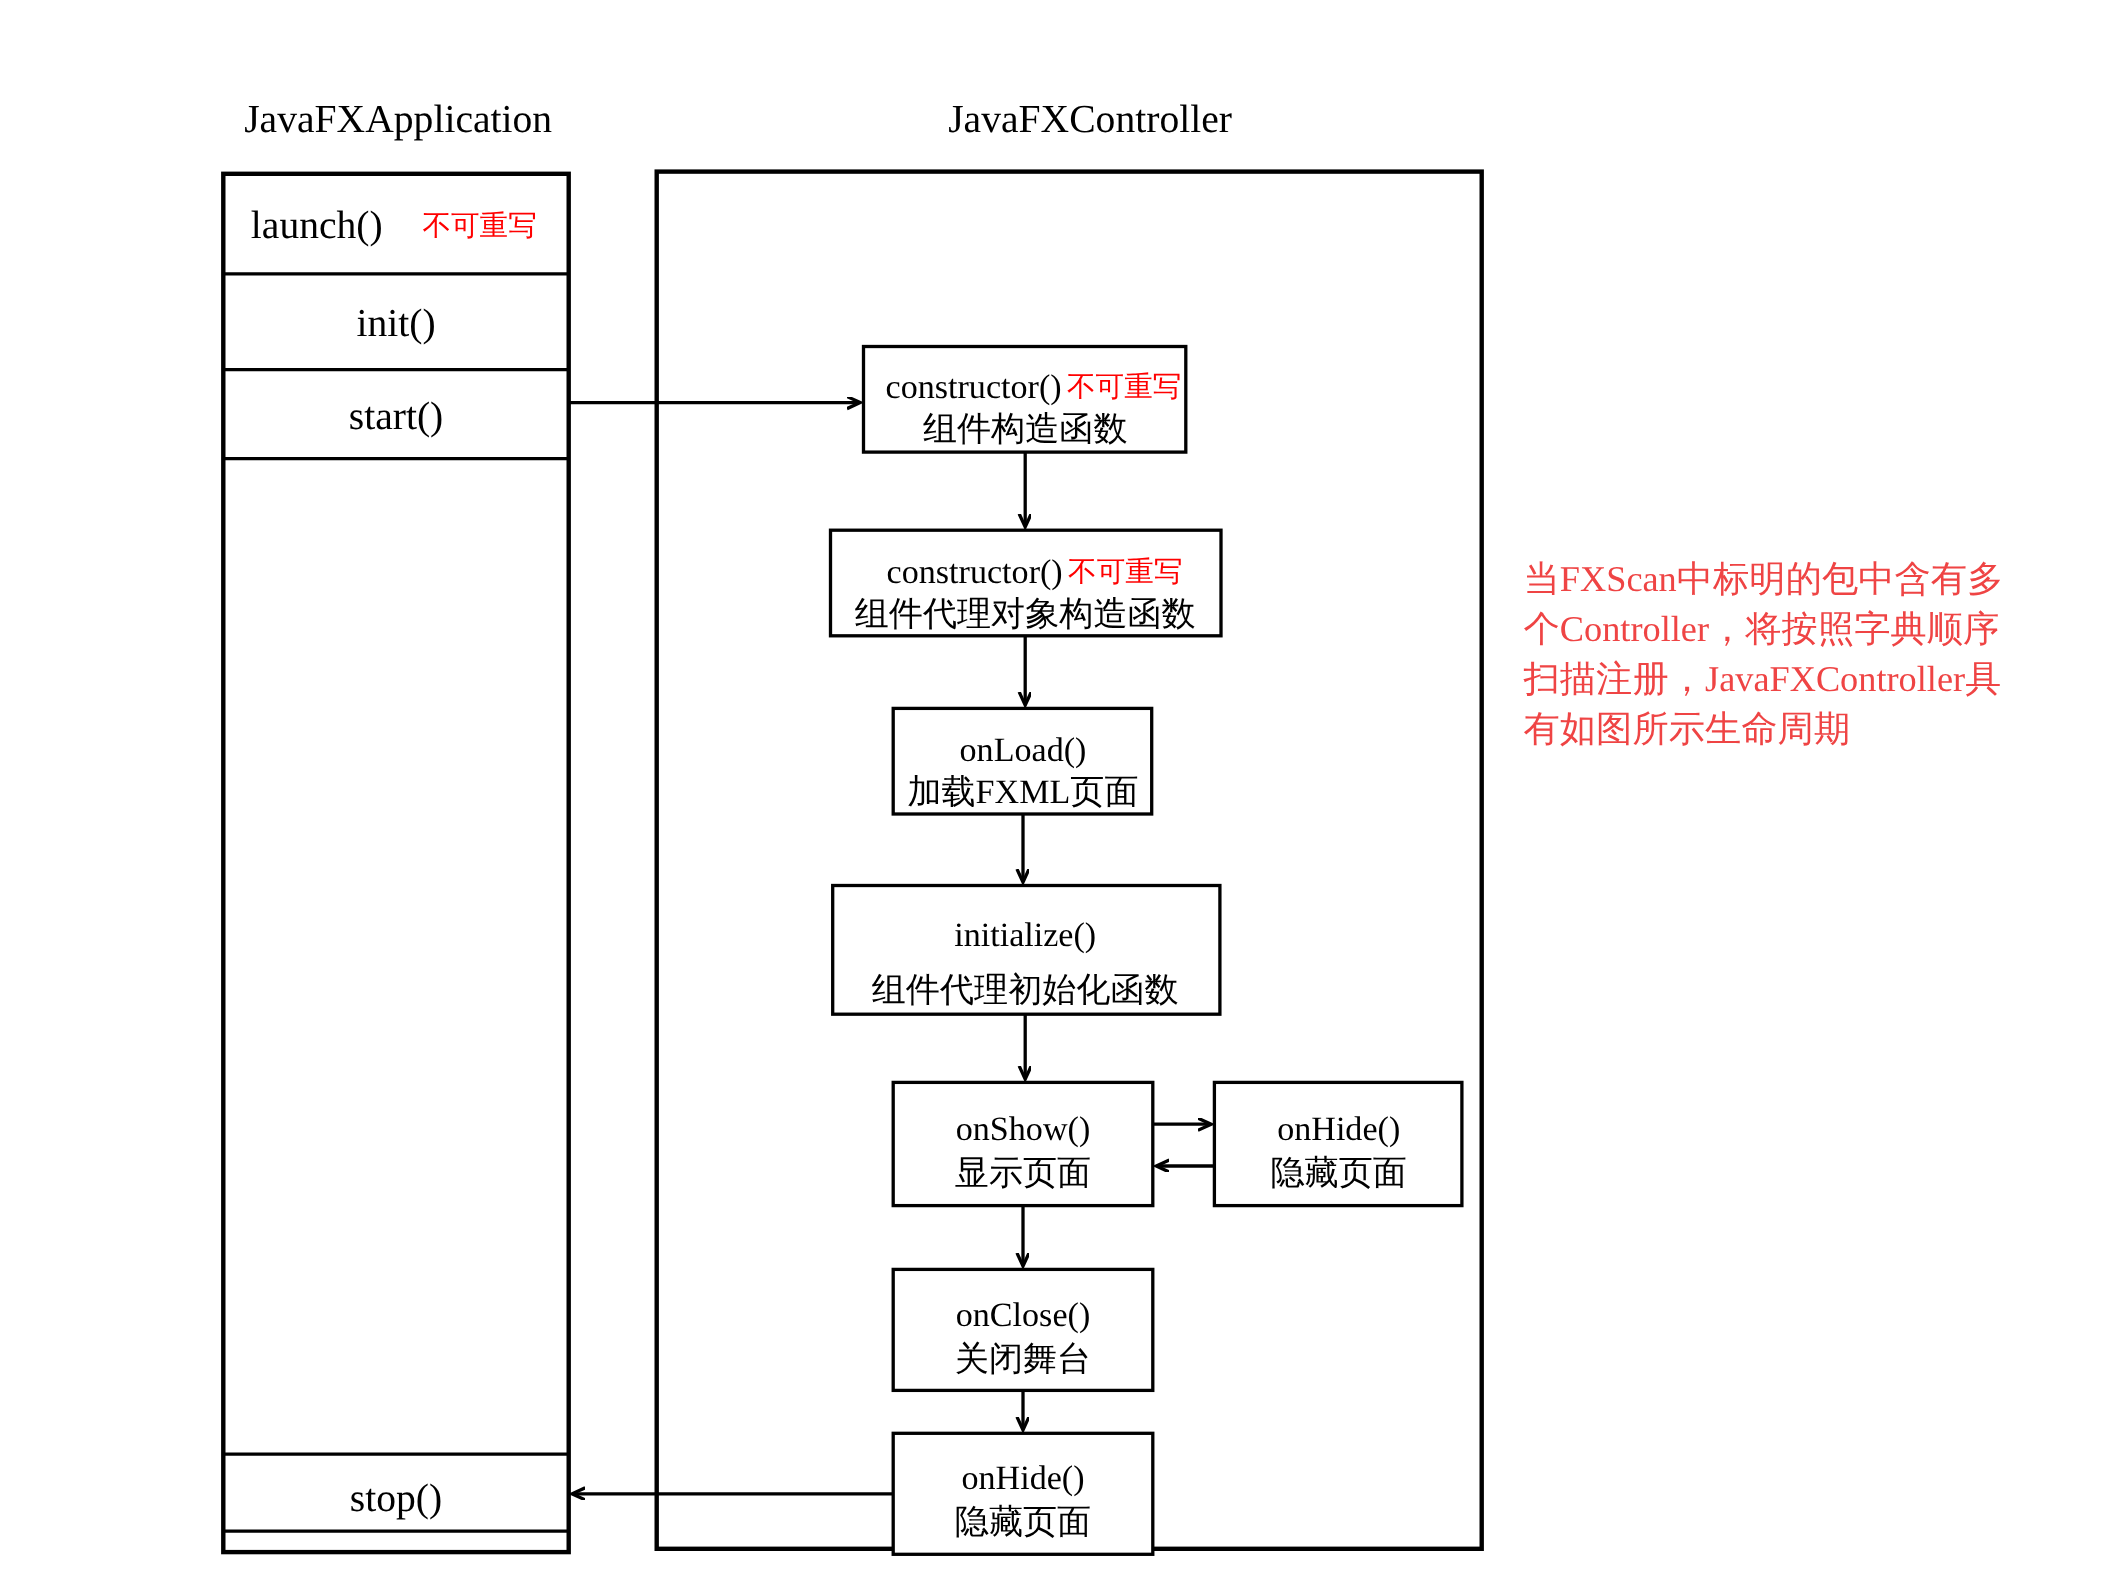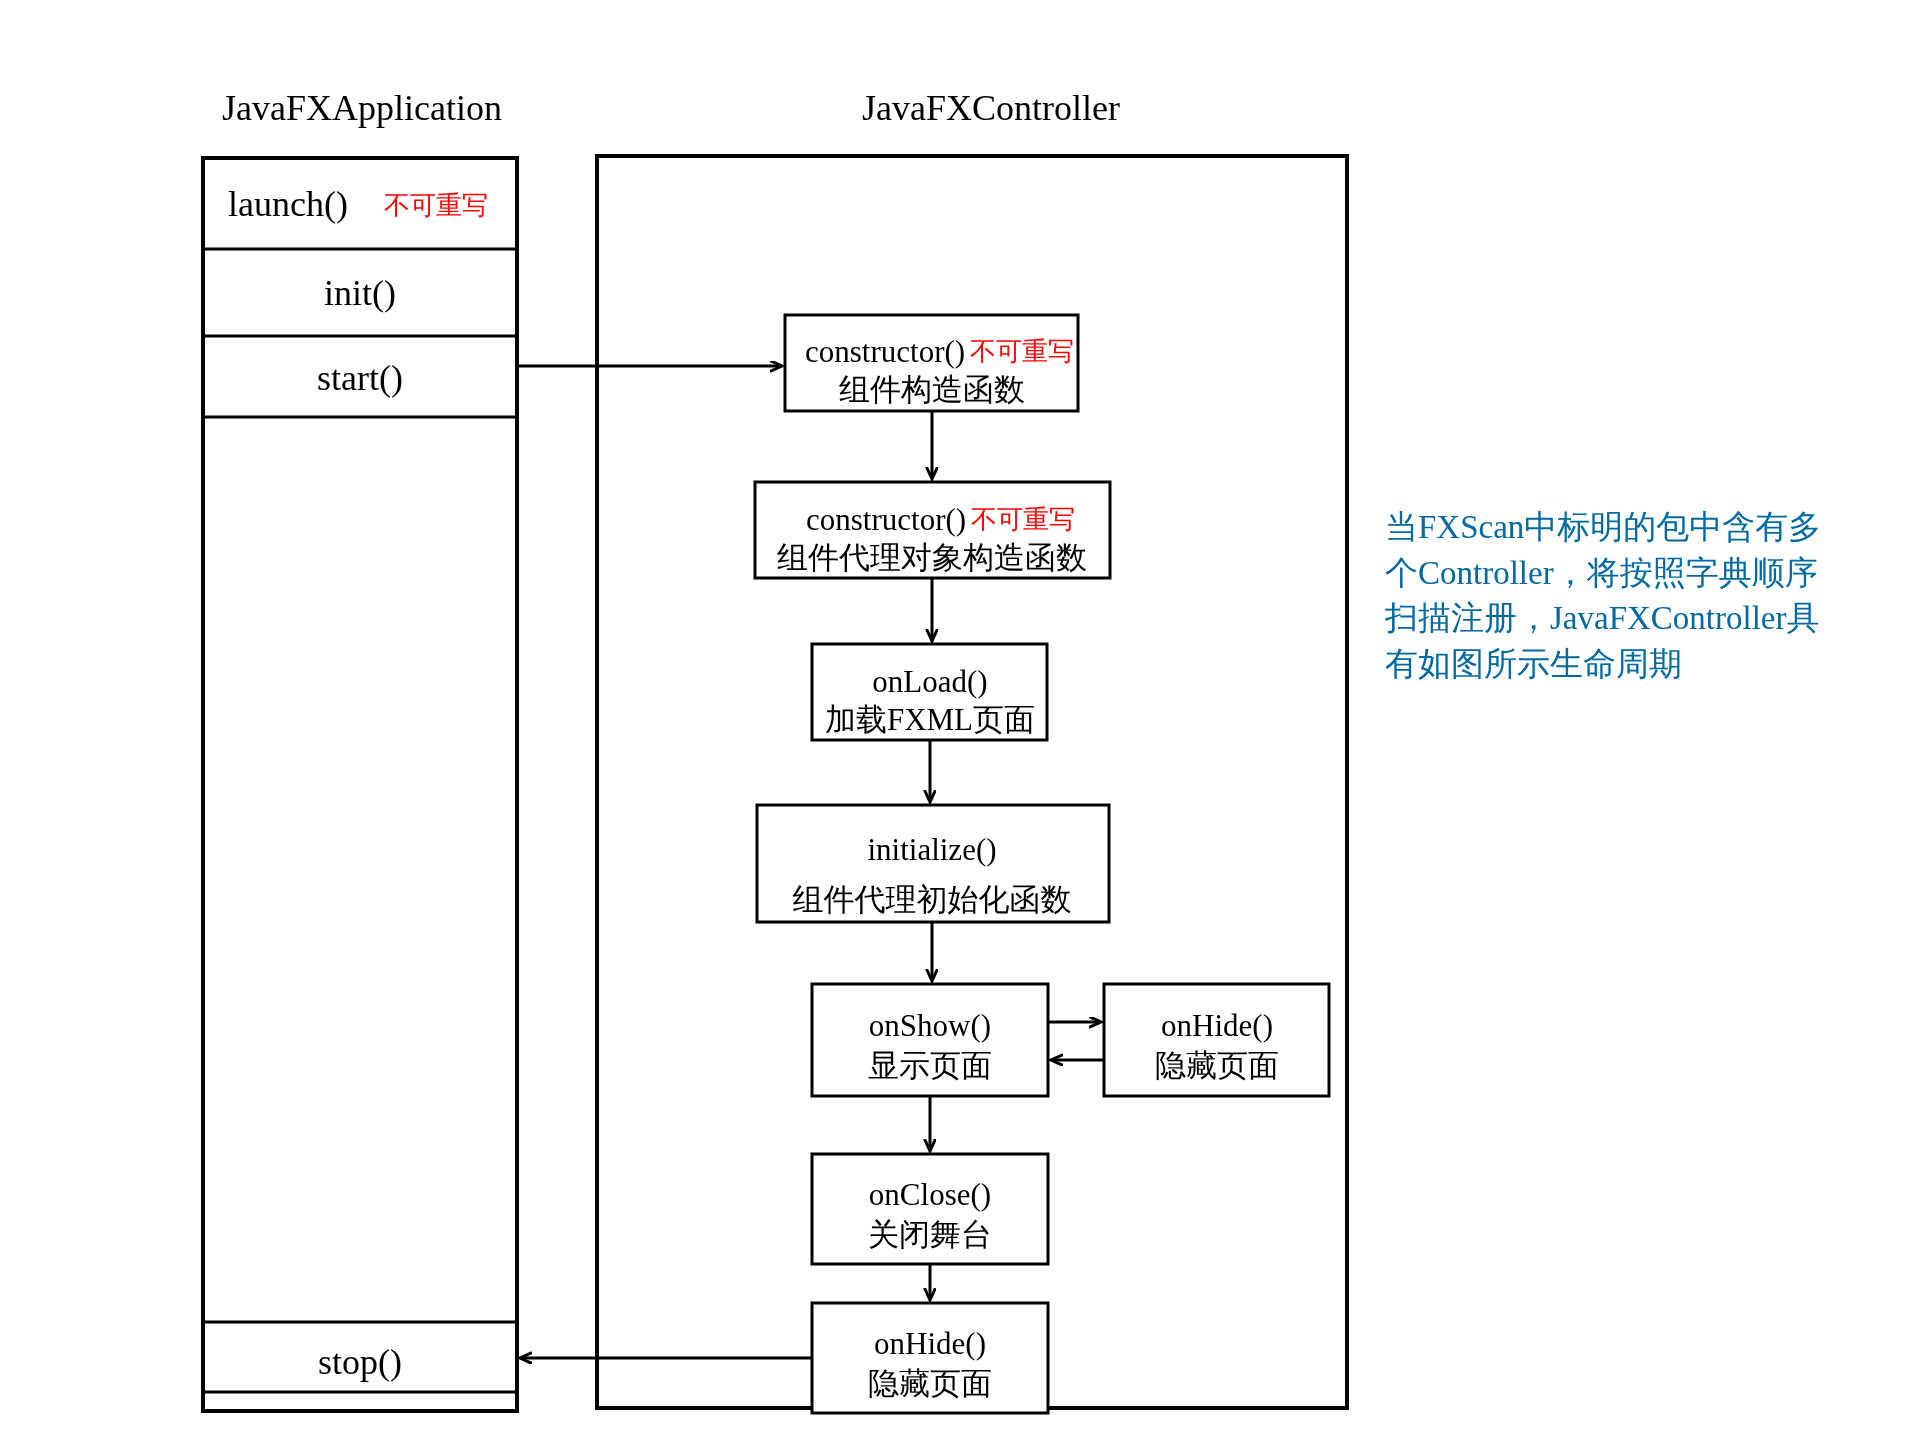--- a/index.html
+++ b/index.html
@@ -70,21 +70,21 @@
     fill: #000000;
   }
   .note-text {
     position: absolute;
     left: 1385px;
     top: 505px;
     width: 440px;
     font-family: "Liberation Serif", "DejaVu Serif", serif;
     font-size: 33px;
     line-height: 1.38;
-    color: #0369a1;
+    color: #ef4444;
     white-space: pre-line;
   }
 </style>
 </head>
 <body>
 
 <div id="canvas">
 
   <svg id="diagram" viewBox="0 0 1920 1440">
     <defs>

